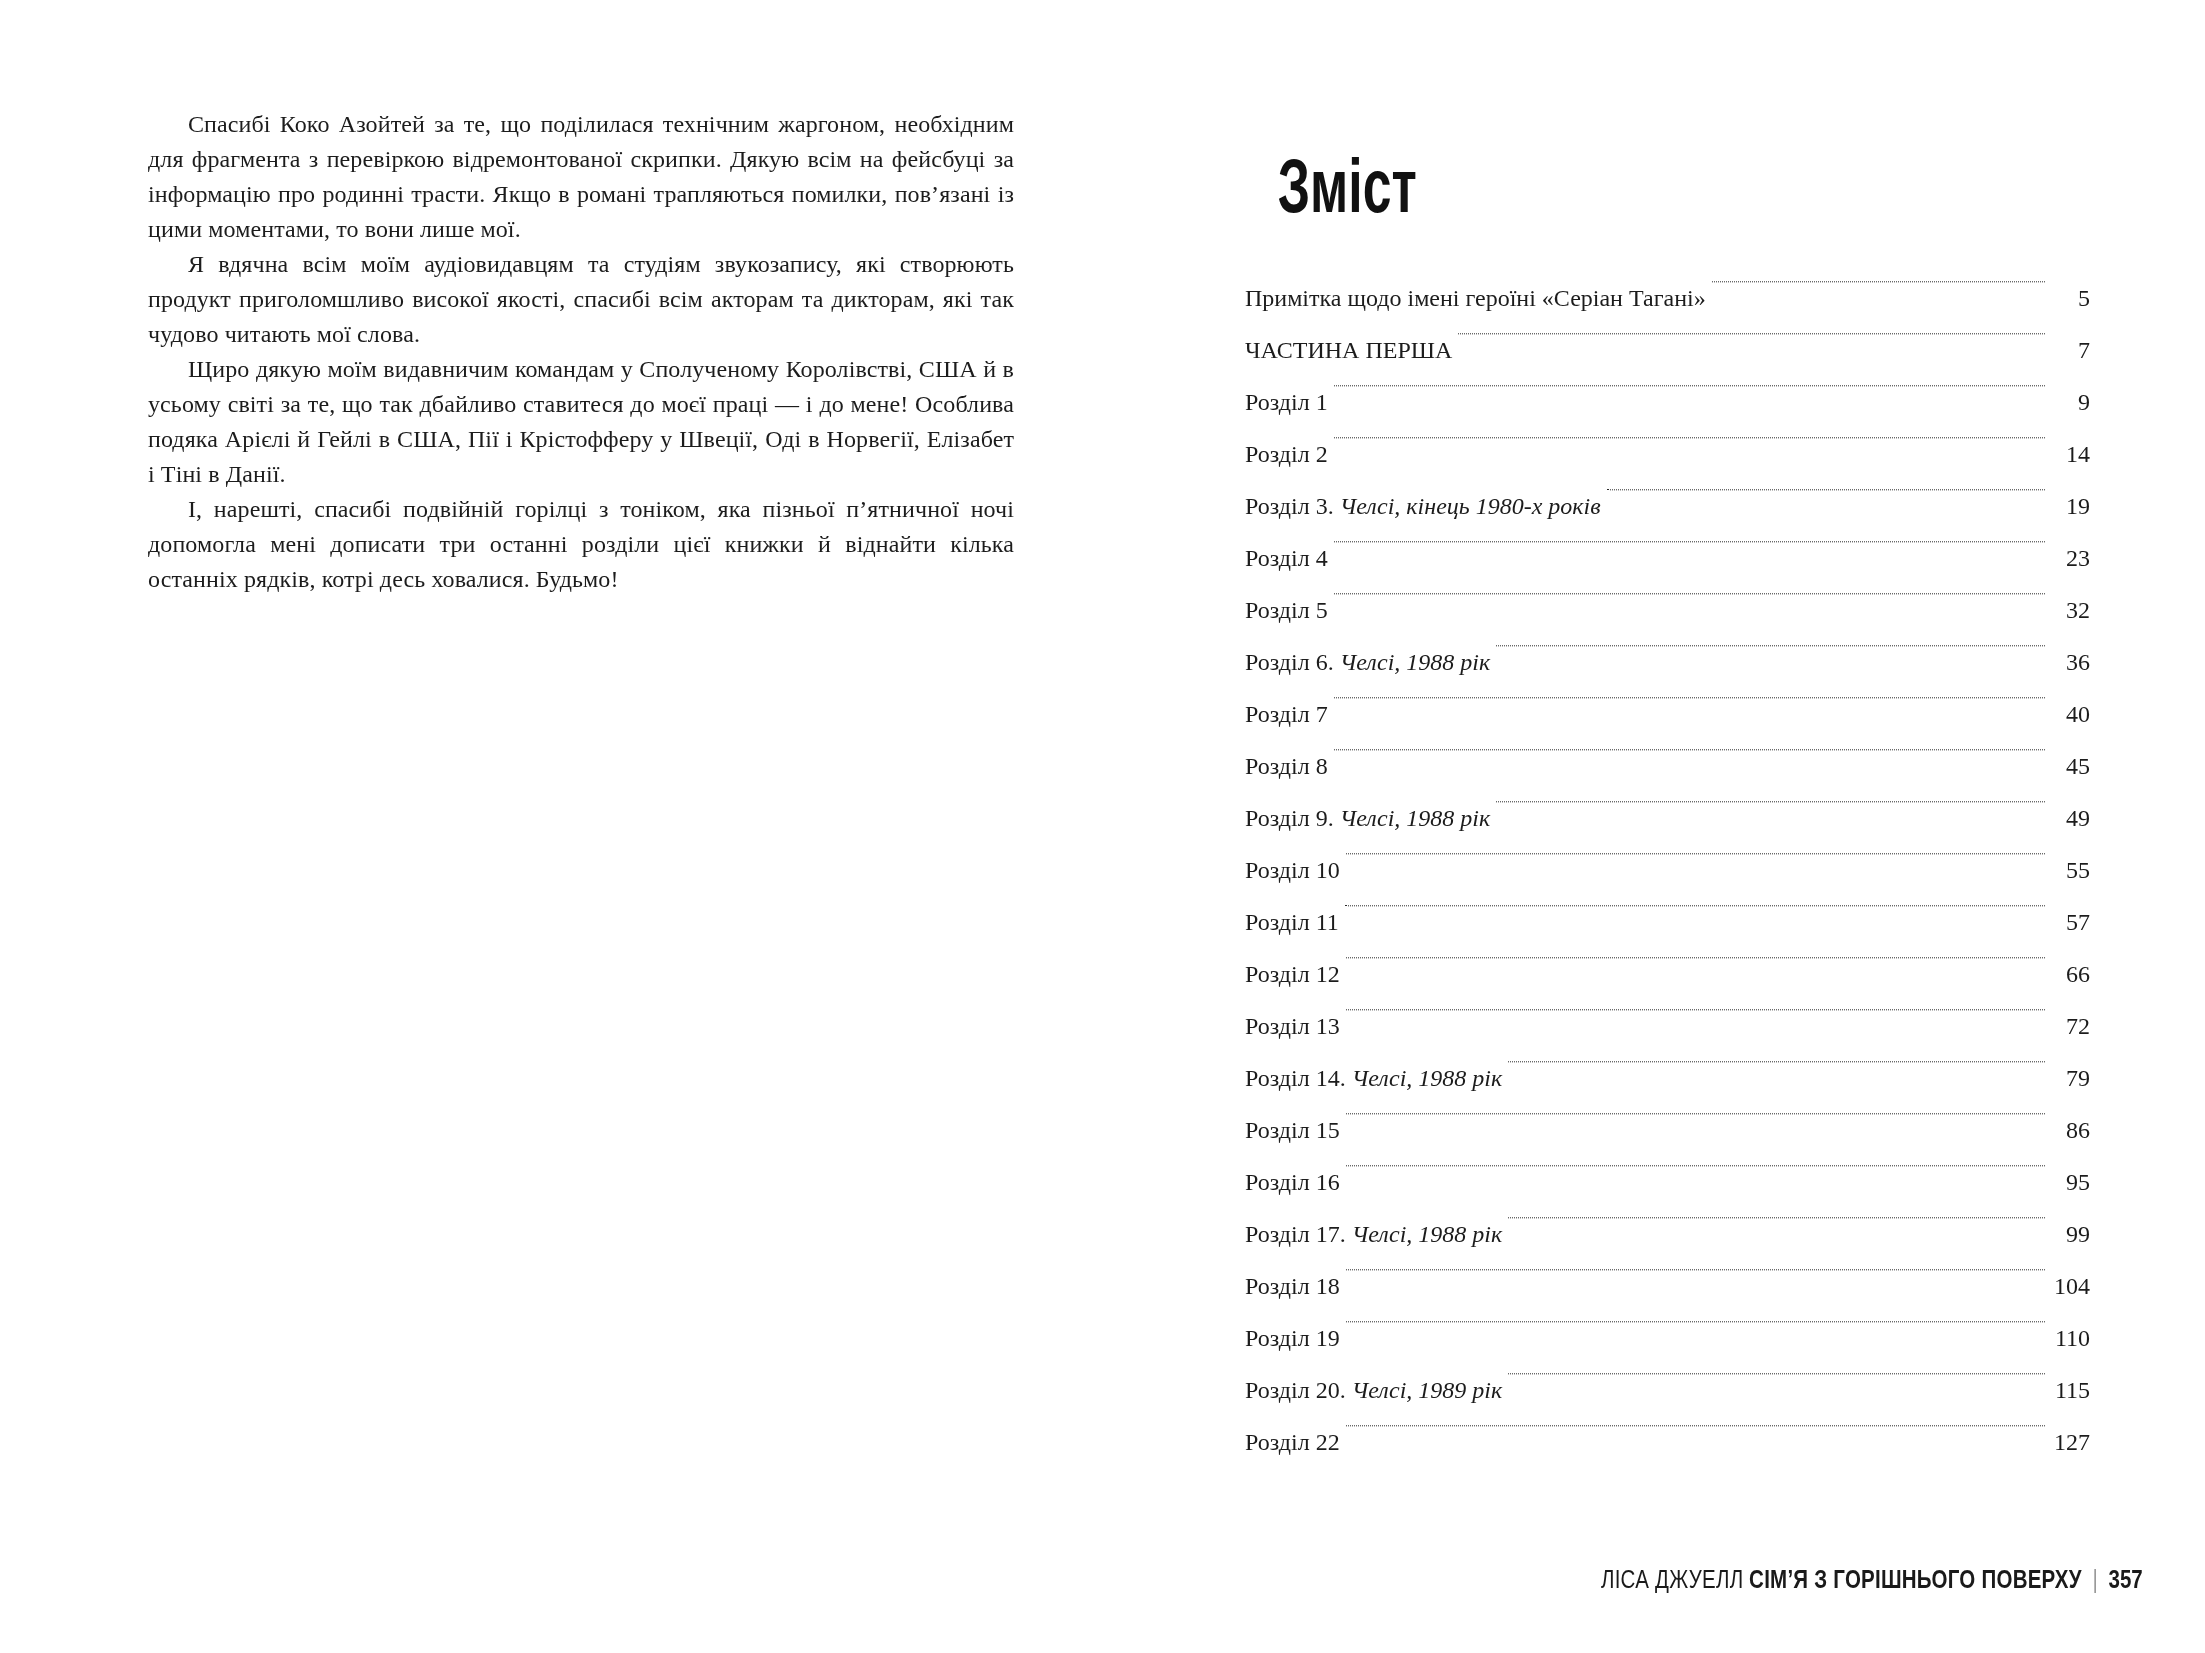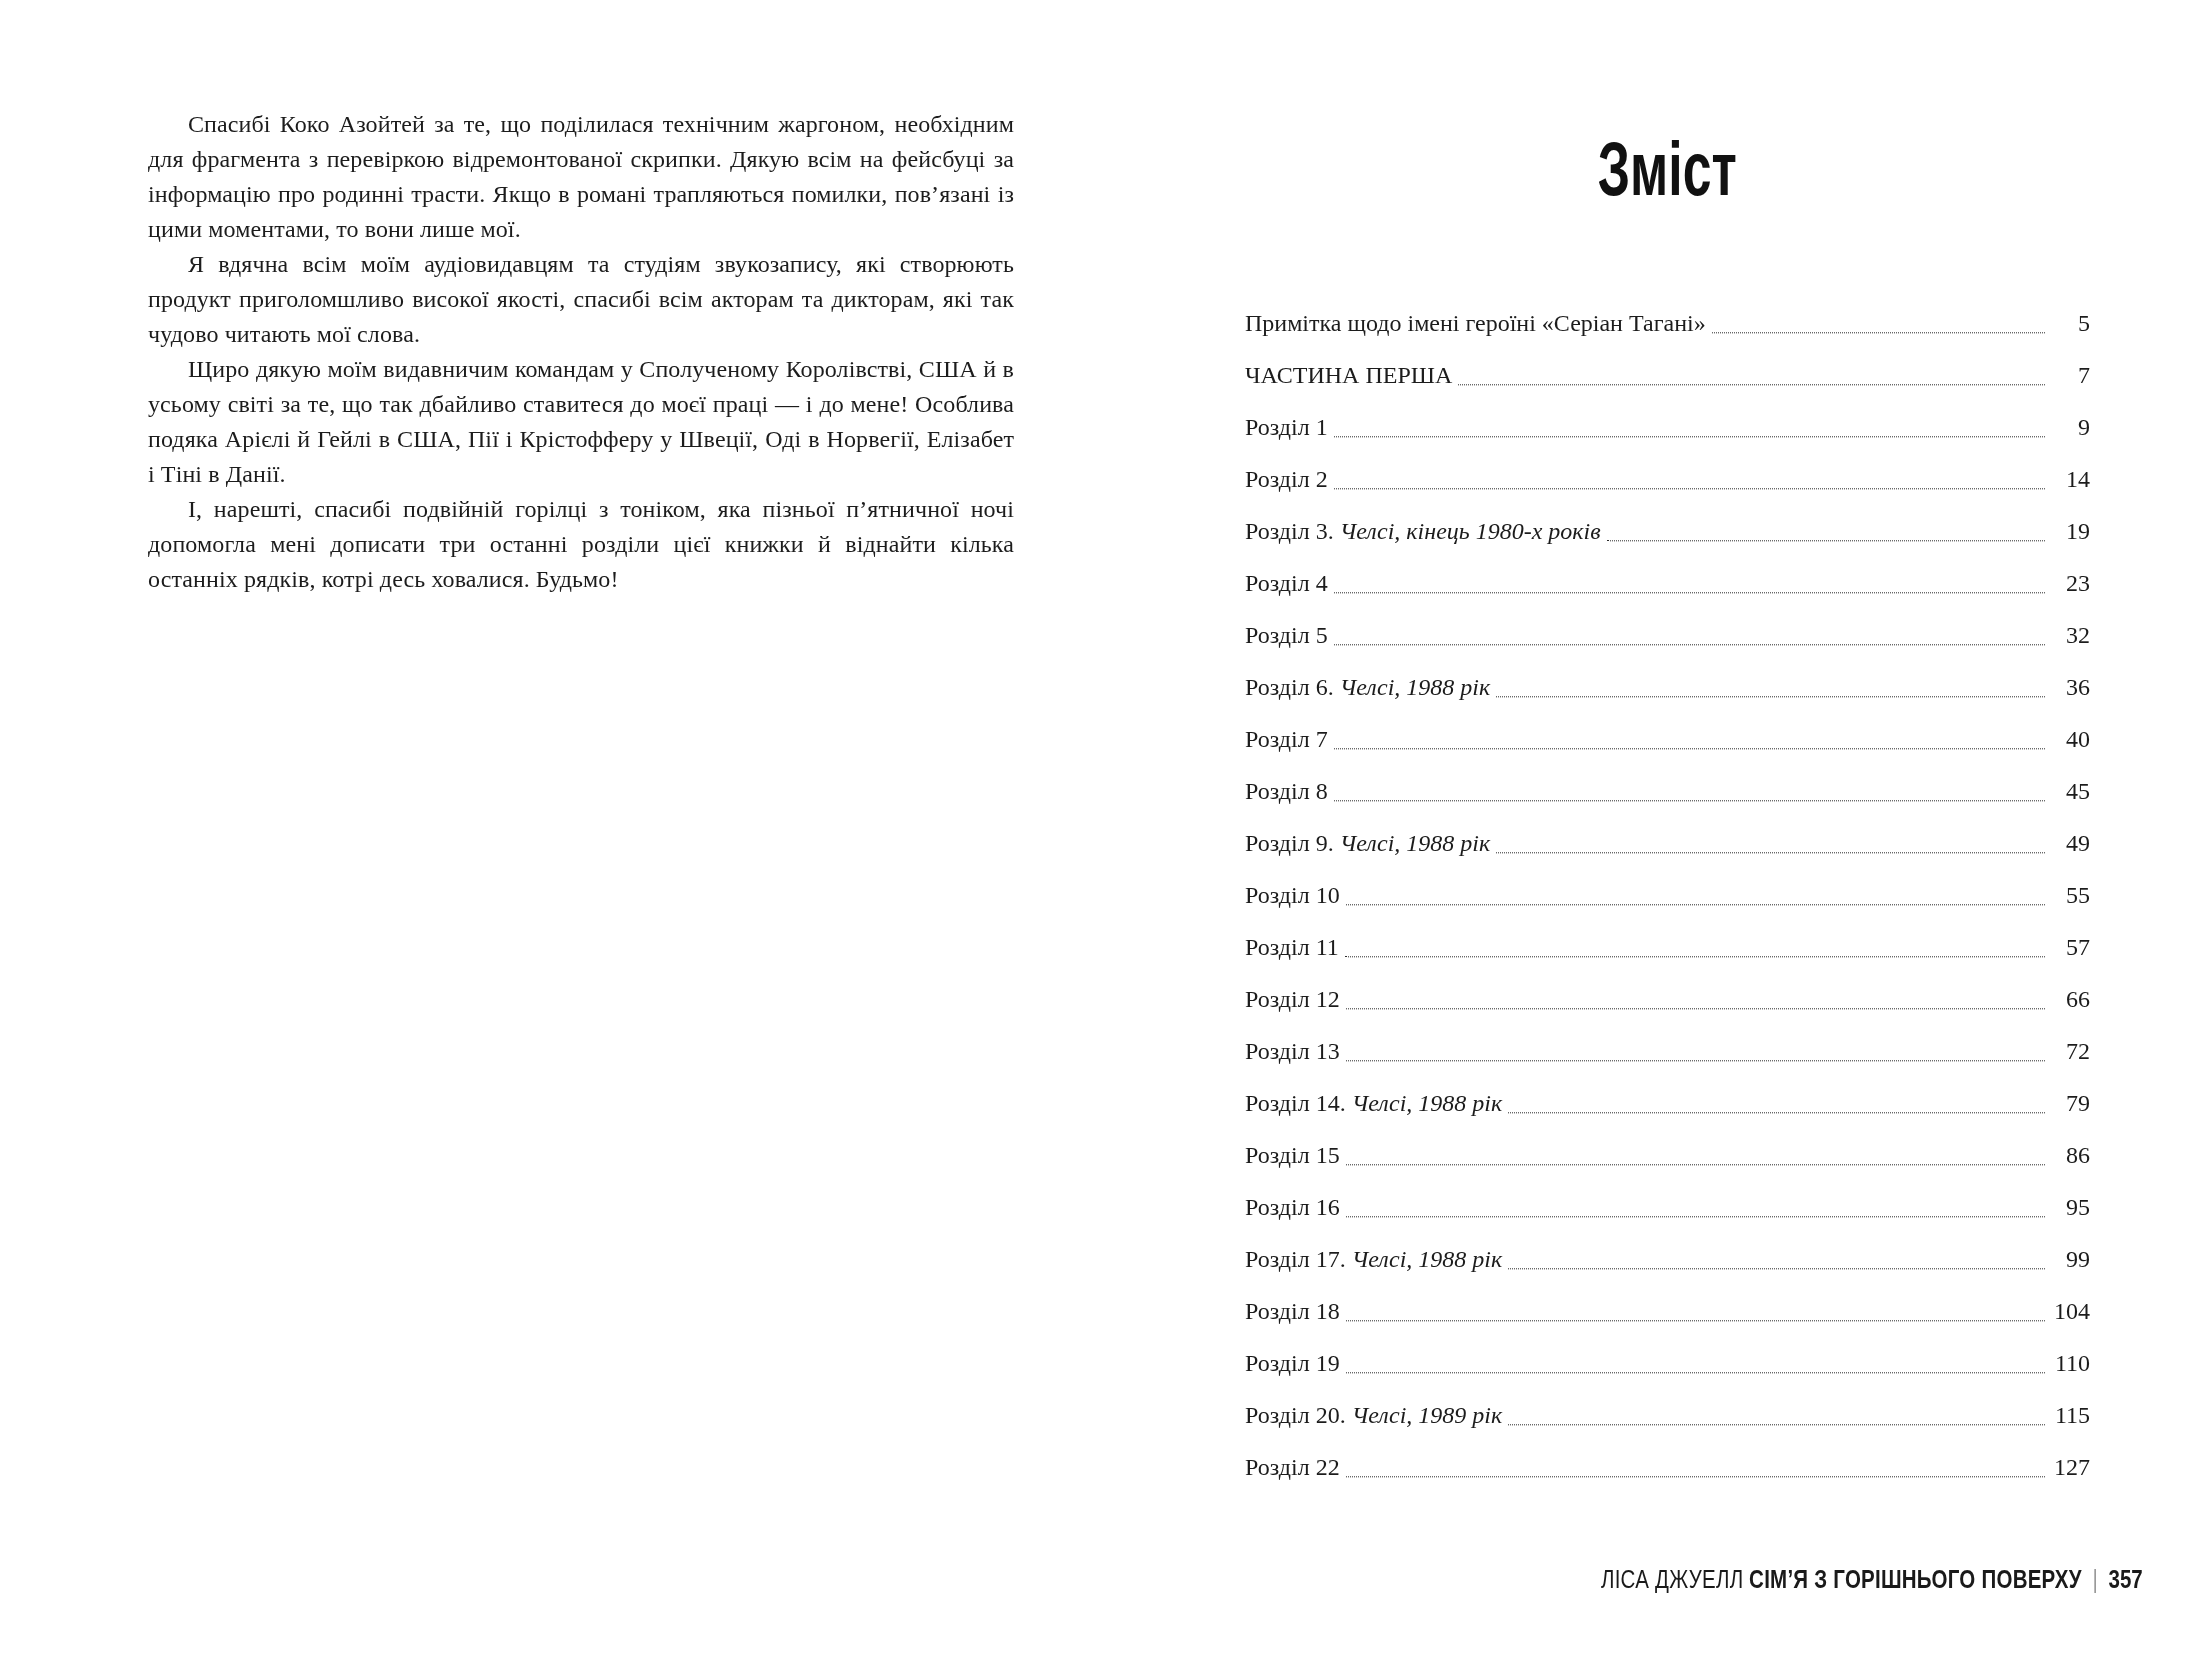--- a/index.html
+++ b/index.html
@@ -23,23 +23,23 @@
     line-height: 35px;
     text-align: justify;
     letter-spacing: 0.1px;
   }
   .para { margin: 0; text-indent: 40px; }
 
   
   .toc-title-wrap {
     position: absolute;
     left: 1245px;
-    top: 131px;
+    top: 148px;
     width: 845px;
-    text-align: center;
+    text-align: left;
     height: 81px;
   }
   .toc-title {
     display: inline-block;
     font-family: "Liberation Sans", sans-serif;
     font-weight: 700;
     font-size: 76px;
     line-height: 1;
     transform: scaleX(0.68);
     transform-origin: center;
@@ -49,21 +49,21 @@
 
   .toc {
     position: absolute;
     left: 1245px;
     top: 285px;
     width: 845px;
     font-size: 24px;
   }
   .toc-row {
     display: flex;
-    align-items: flex-end;
+    align-items: flex-start;
     height: 52px;
     white-space: nowrap;
   }
   .toc-label { white-space: pre; }
   .toc-subtitle { font-style: italic; white-space: pre; }
   .leader {
     flex: 1 1 auto;
     min-width: 15px;
     margin: 0 3.7px 0 6.2px;
     border-bottom: 1.9px dotted #2b2b2b;

